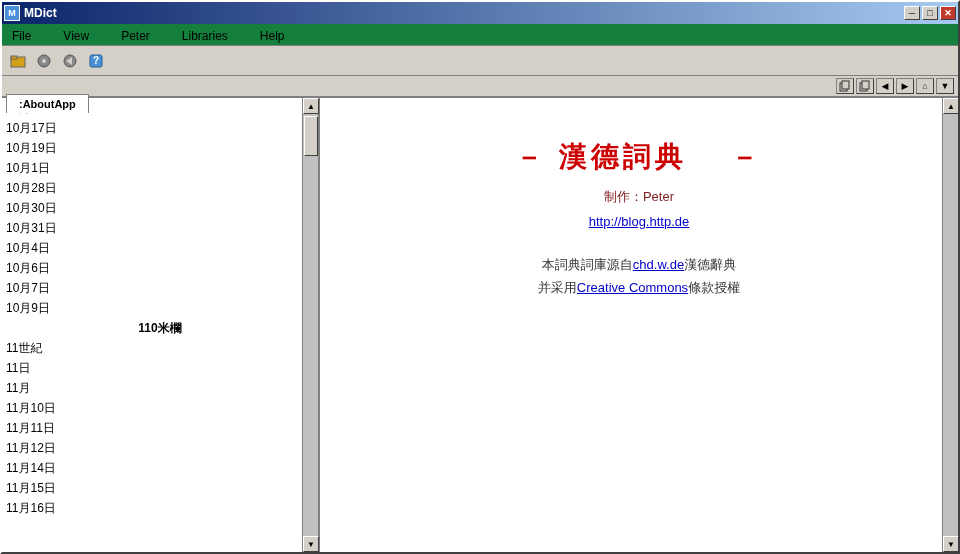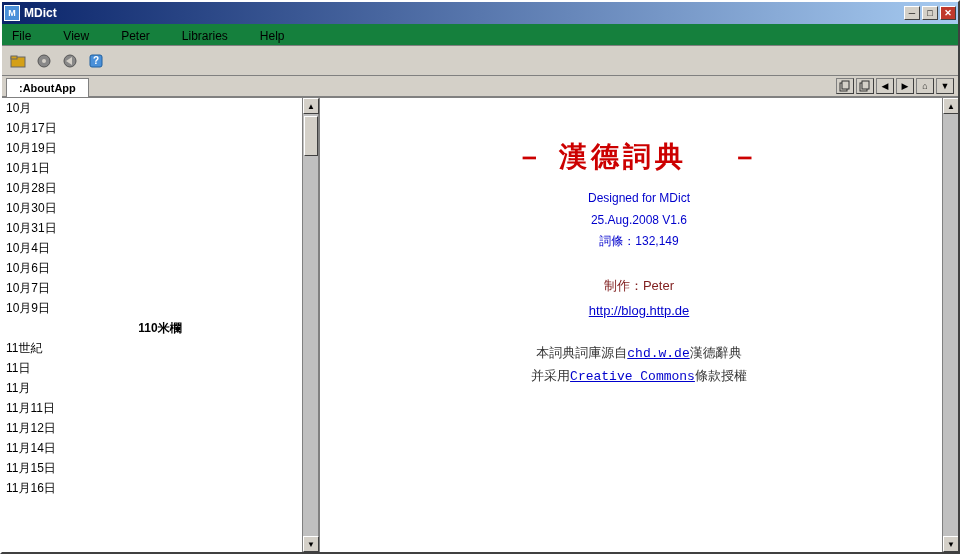--- a/index.html
+++ b/index.html
@@ -128,21 +128,21 @@
     }
     .tab {
       padding: 3px 12px;
       font-size: 11px;
       background: #d4d0c8;
       border: 1px solid #808080;
       border-bottom: none;
       cursor: pointer;
       color: #000;
       position: relative;
-      top: 1px;
+      top: 17px;
     }
     .tab.active {
       background: #ffffff;
       font-weight: bold;
       z-index: 1;
     }
     .tab-right-buttons {
       margin-left: auto;
       display: flex;
       gap: 2px;
@@ -281,21 +281,20 @@
       font-size: 13px;
       margin-bottom: 24px;
       text-decoration: underline;
       cursor: pointer;
     }
     .dict-source {
       font-size: 13px;
       color: #333;
       text-align: center;
       line-height: 1.8;
-      font-family: Liberation Mono, monospace;
     }
     .dict-source a {
       color: #0000cc;
       text-decoration: underline;
     }
 
     
     .dict-scrollbar {
       position: absolute;
       right: 0;
@@ -396,43 +395,39 @@
           <li>10月30日</li>
           <li>10月31日</li>
           <li>10月4日</li>
           <li>10月6日</li>
           <li>10月7日</li>
           <li>10月9日</li>
           <li style="font-weight: bold; text-align: center;">110米欄</li>
           <li>11世紀</li>
           <li>11日</li>
           <li>11月</li>
+          <li>11月10日</li>
           <li>11月11日</li>
           <li>11月12日</li>
           <li>11月14日</li>
           <li>11月15日</li>
           <li>11月16日</li>
         </ul>
       <div class="word-list-scroll">
         <div class="scroll-btn">▲</div>
         <div class="scroll-track">
           <div class="scroll-thumb"></div>
         </div>
         <div class="scroll-btn">▼</div>
       </div>
     </div>
 
     <div class="dict-panel">
       <div class="dict-content">
         <div class="dict-title">－ 漢德詞典 　－</div>
-        <div class="dict-subtitle">
-          <span>Designed for MDict</span><br>
-          <span>25.Aug.2008 V1.6</span><br>
-          <span>詞條：132,149</span>
-        </div>
         <div class="dict-author">
           <span>制作：</span><span>Peter</span>
         </div>
         <div class="dict-url">http://blog.http.de</div>
         <div class="dict-source">
           <span>本詞典詞庫源自</span><a>chd.w.de</a><span>漢德辭典</span><br>
           <span>并采用</span><a>Creative Commons</a><span>條款授權</span>
         </div>
       </div>
 

